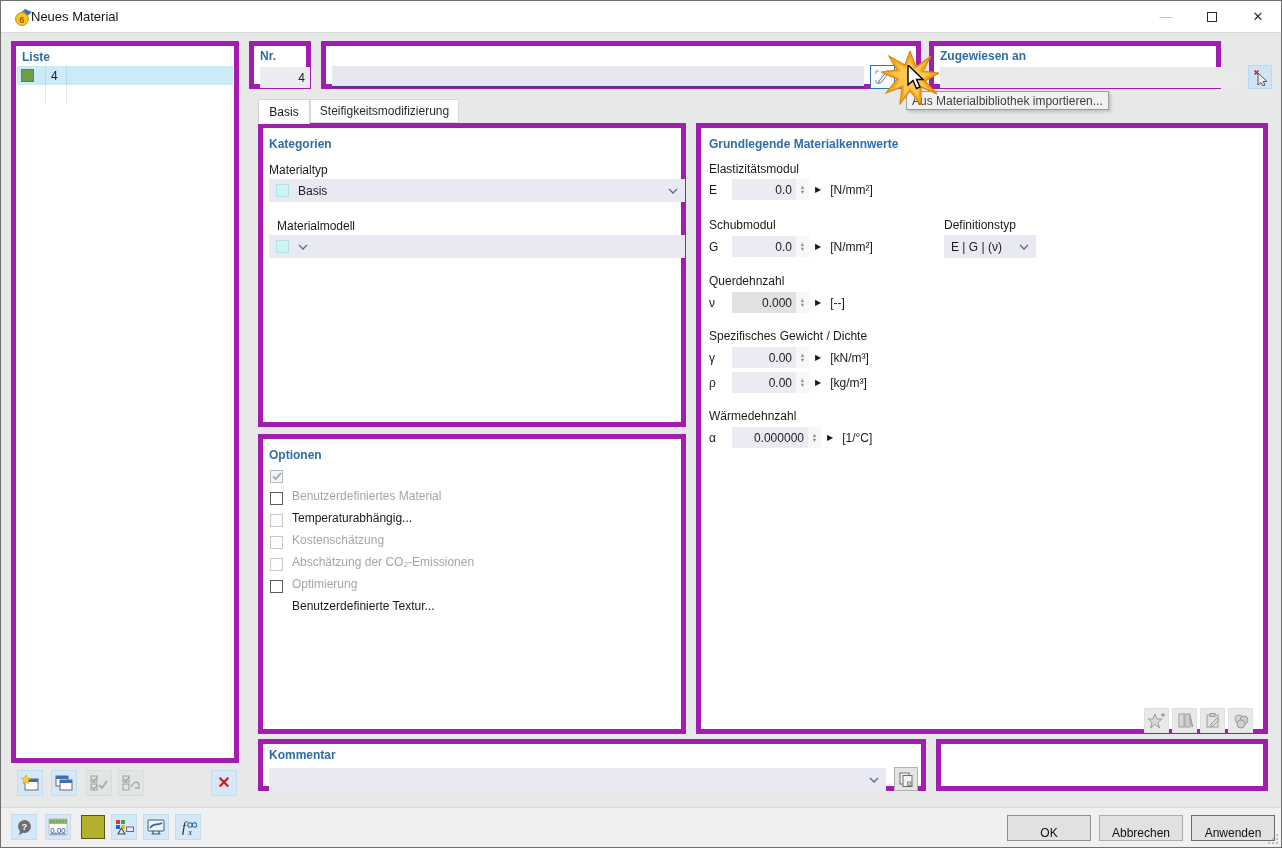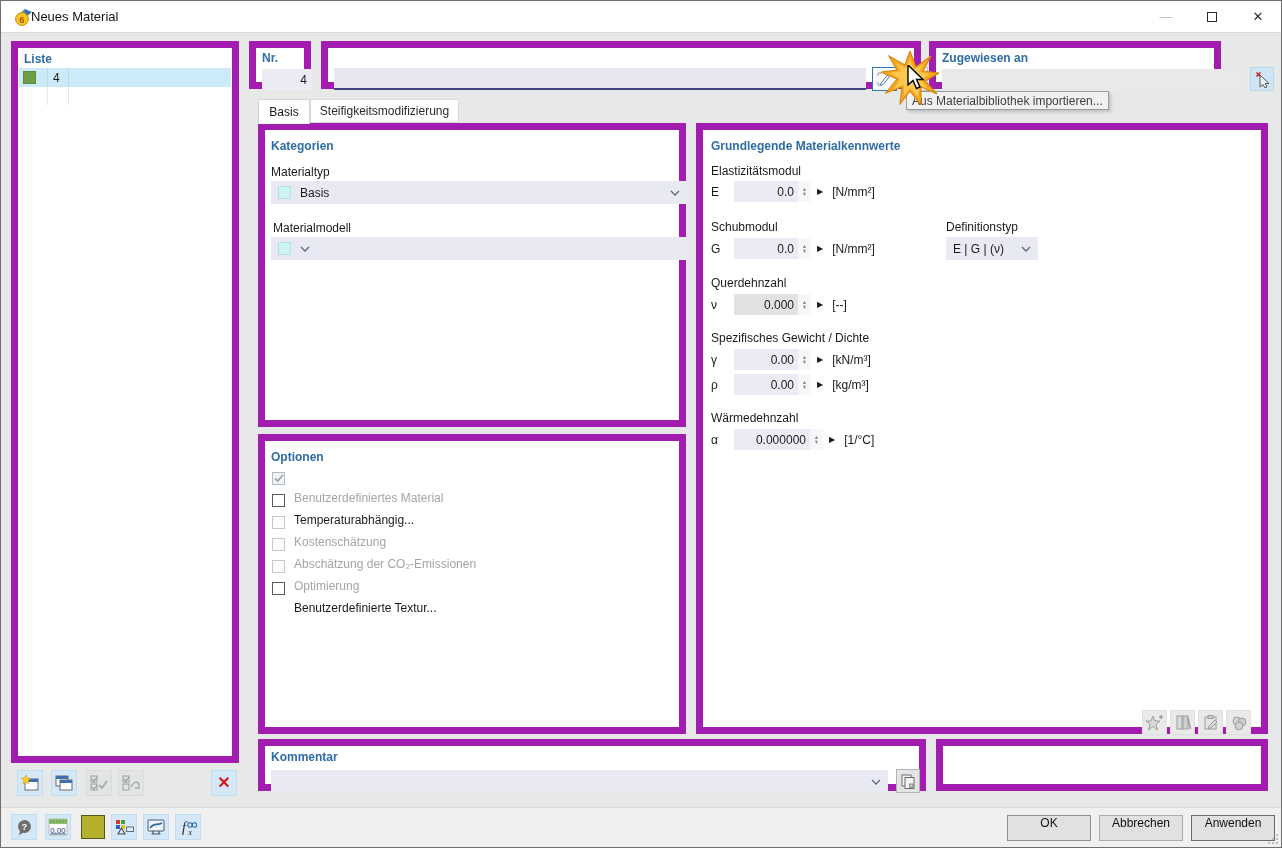--- a/index.html
+++ b/index.html
@@ -15,21 +15,21 @@
   
   .titlebar { position:absolute; left:0; top:0; right:0; height:32px; background:#fff;
               border-bottom:1px solid #d8d8d8; display:flex; align-items:center; z-index:5; }
   .title-text { margin-left:10px; font-size:13px; color:#141414; }
   .win-controls { position:absolute; right:0; top:0; height:31px; display:flex; }
   .win-btn { width:46px; height:31px; display:flex; align-items:center; justify-content:center;
              font-size:13px; color:#2a2a2a; }
   .win-btn.min { color:#bdbdbd; }
   .max-glyph { width:10px; height:10px; border:1px solid #2a2a2a; }
   
-  .panel { position:absolute; background:#fff; border:7px solid #a21caf; }
+  .panel { position:absolute; background:#fff; border:5px solid #a21caf; }
   .blue-label { color:#2e6da6; font-weight:bold; font-size:12px; }
   
   .liste-row { position:absolute; left:1px; right:1px; top:20px; height:19px;
                background:#cdeaf8; display:flex; align-items:center; }
   .cell-sep { border-right:1px solid #b9d9ea; height:19px; }
   .grid-line { position:absolute; width:1px; background:#e6e6e6; }
   .mat-swatch { width:13px; height:13px; background:#6d9e47; border:1px solid #5c8a3b; margin-left:4px; }
   
   .tb { position:absolute; width:26px; height:26px; display:flex; align-items:center;
         justify-content:center; }
@@ -75,21 +75,21 @@
   .spin { width:13px; height:21px; display:flex; flex-direction:column; align-items:center;
           justify-content:center; background:#f7f7f9; color:#8c8c8c; }
   .spin span { font-size:5.5px; line-height:5px; display:block; }
   .detail-arrow { margin-left:6px; font-size:8px; color:#1a1a1a; }
   .unit { margin-left:9px; font-size:12px; }
   .plain-label { position:absolute; font-size:12px; color:#1a1a1a; }
   
   .footerbar { position:absolute; left:0; right:0; top:806px; bottom:0; background:#f0f0f0;
                border-top:1px solid #d9d9d9; }
   .btn { position:absolute; top:814px; width:84px; height:26px; background:#e1e1e1;
-         border:1px solid #adadad; display:flex; align-items:flex-start; justify-content:center;
+         border:1px solid #adadad; display:flex; align-items:flex-end; justify-content:center;
          font-size:12px; color:#111; }
   .grip { position:absolute; right:3px; bottom:3px; width:10px; height:10px; }
   .grip i { position:absolute; width:2px; height:2px; background:#bdbdbd; }
   .dis-ic { position:absolute; width:25px; height:25px; background:#e9e9e9; border:1px solid #e0e0e0;
             display:flex; align-items:center; justify-content:center; }
 </style>
 </head>
 <body>
 
 <div class="titlebar">
@@ -228,21 +228,21 @@
 <div class="panel" style="left:257px;top:122px;width:428px;height:304px;">
   <div class="blue-label" style="position:absolute;left:6px;top:9px;">Kategorien</div>
   <div class="plain-label" style="left:6px;top:35px;">Materialtyp</div>
   <div class="dd" style="left:6px;top:51px;width:416px;">
     <span class="cyan-sq"></span>
     <span class="dd-label">Basis</span>
     <svg class="chev" viewBox="0 0 10 6">
         <polyline points="1,1 5,5 9,1" fill="none" stroke="#5b6b7a" stroke-width="1.3"></polyline>
       </svg>
   </div>
-  <div class="plain-label" style="left:8px;top:91px;">Materialmodell</div>
+  <div class="plain-label" style="left:14px;top:91px;">Materialmodell</div>
   <div class="dd" style="left:6px;top:107px;width:416px;">
     <span class="cyan-sq"></span>
     <svg class="chev" viewBox="0 0 10 6">
         <polyline points="1,1 5,5 9,1" fill="none" stroke="#5b6b7a" stroke-width="1.3"></polyline>
       </svg>
   </div>
 </div>
 
 <div class="panel" style="left:257px;top:433px;width:428px;height:300px;">
   <div class="blue-label" style="position:absolute;left:6px;top:9px;">Optionen</div>

